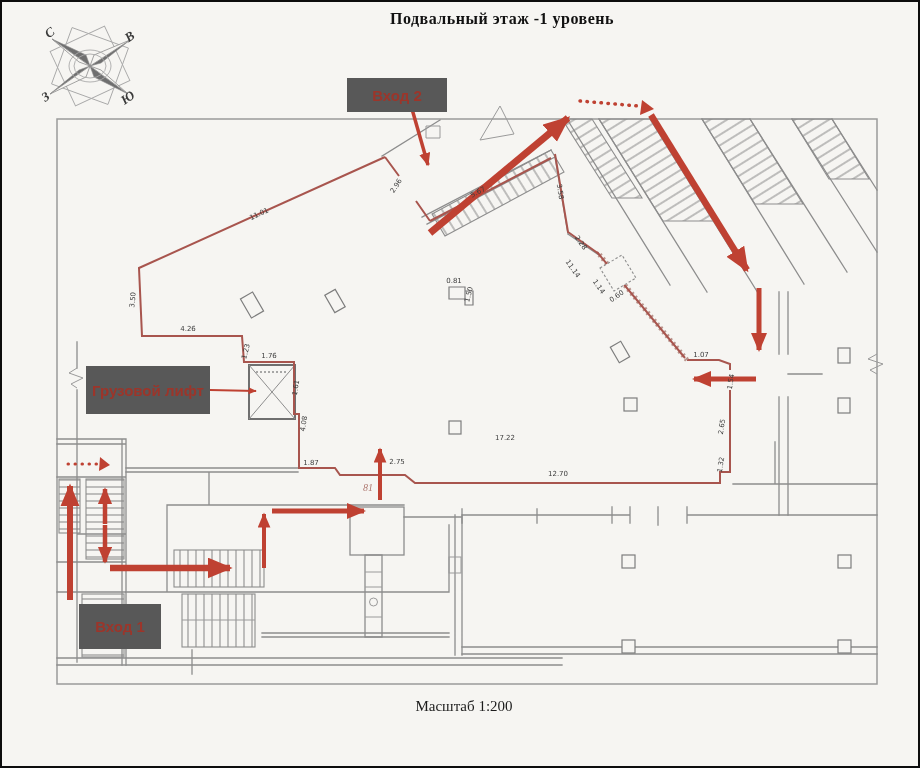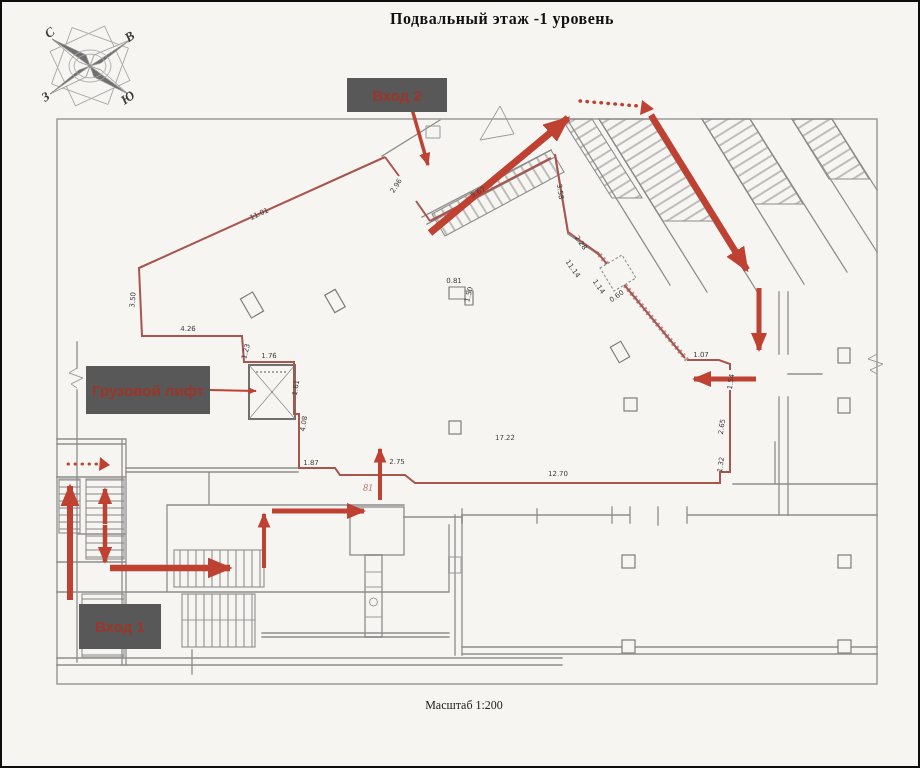--- a/index.html
+++ b/index.html
@@ -8,21 +8,21 @@
     background:#f6f5f2;border:2px solid #0d0d0d;box-sizing:border-box;
     font-family:"Liberation Serif", serif;overflow:hidden;
   }
   .plan-svg{position:absolute;left:0;top:0;width:916px;height:764px;}
   .page-title{
     position:absolute;left:330px;top:8px;width:340px;text-align:center;
     font-size:16px;font-weight:bold;color:#111;letter-spacing:.5px;
   }
   .scale-label{
     position:absolute;left:382px;top:696px;width:160px;text-align:center;
-    font-size:12px;color:#1c1c1c;
+    font-size:15px;color:#1c1c1c;
   }
   .callout{
     position:absolute;background:#585858;display:flex;align-items:center;justify-content:center;
     color:#9c352a;font-family:"Liberation Sans", sans-serif;font-weight:bold;font-size:15px;
   }
   .co-entrance2{left:345px;top:76px;width:100px;height:34px;}
   .co-freight{left:84px;top:364px;width:124px;height:48px;}
   .co-entrance1{left:33px;top:602px;width:82px;height:45px;margin-left:44px;}
   
   .wall{stroke:#8d8d8d;stroke-width:1.3;fill:none;stroke-linecap:square;}

